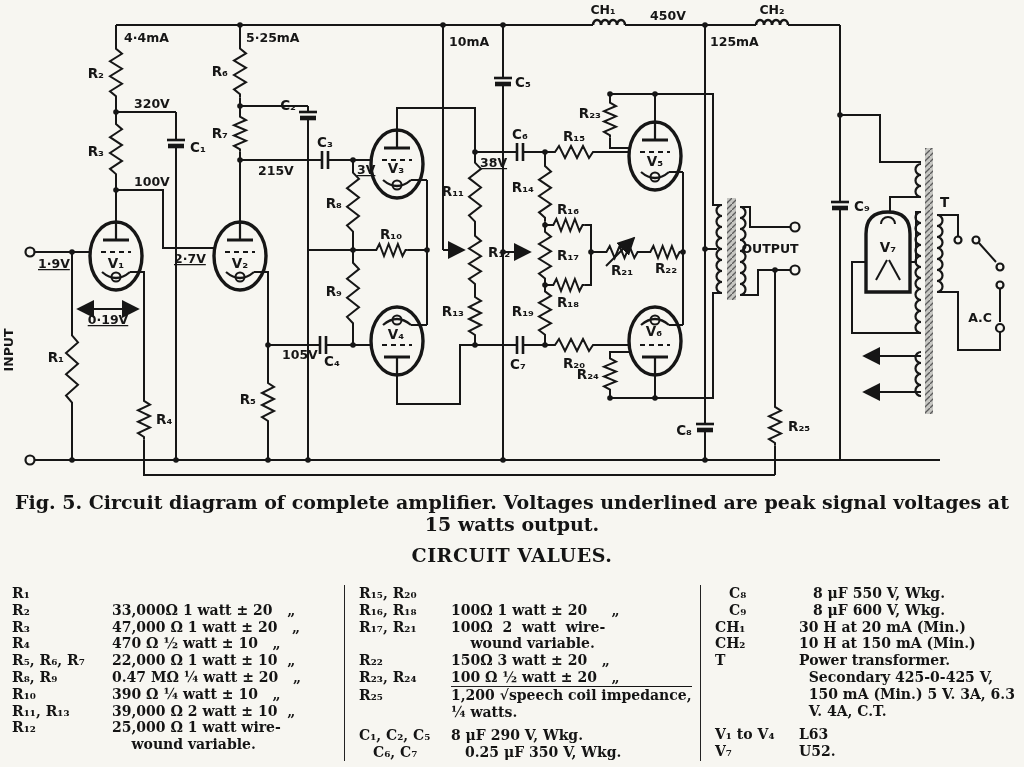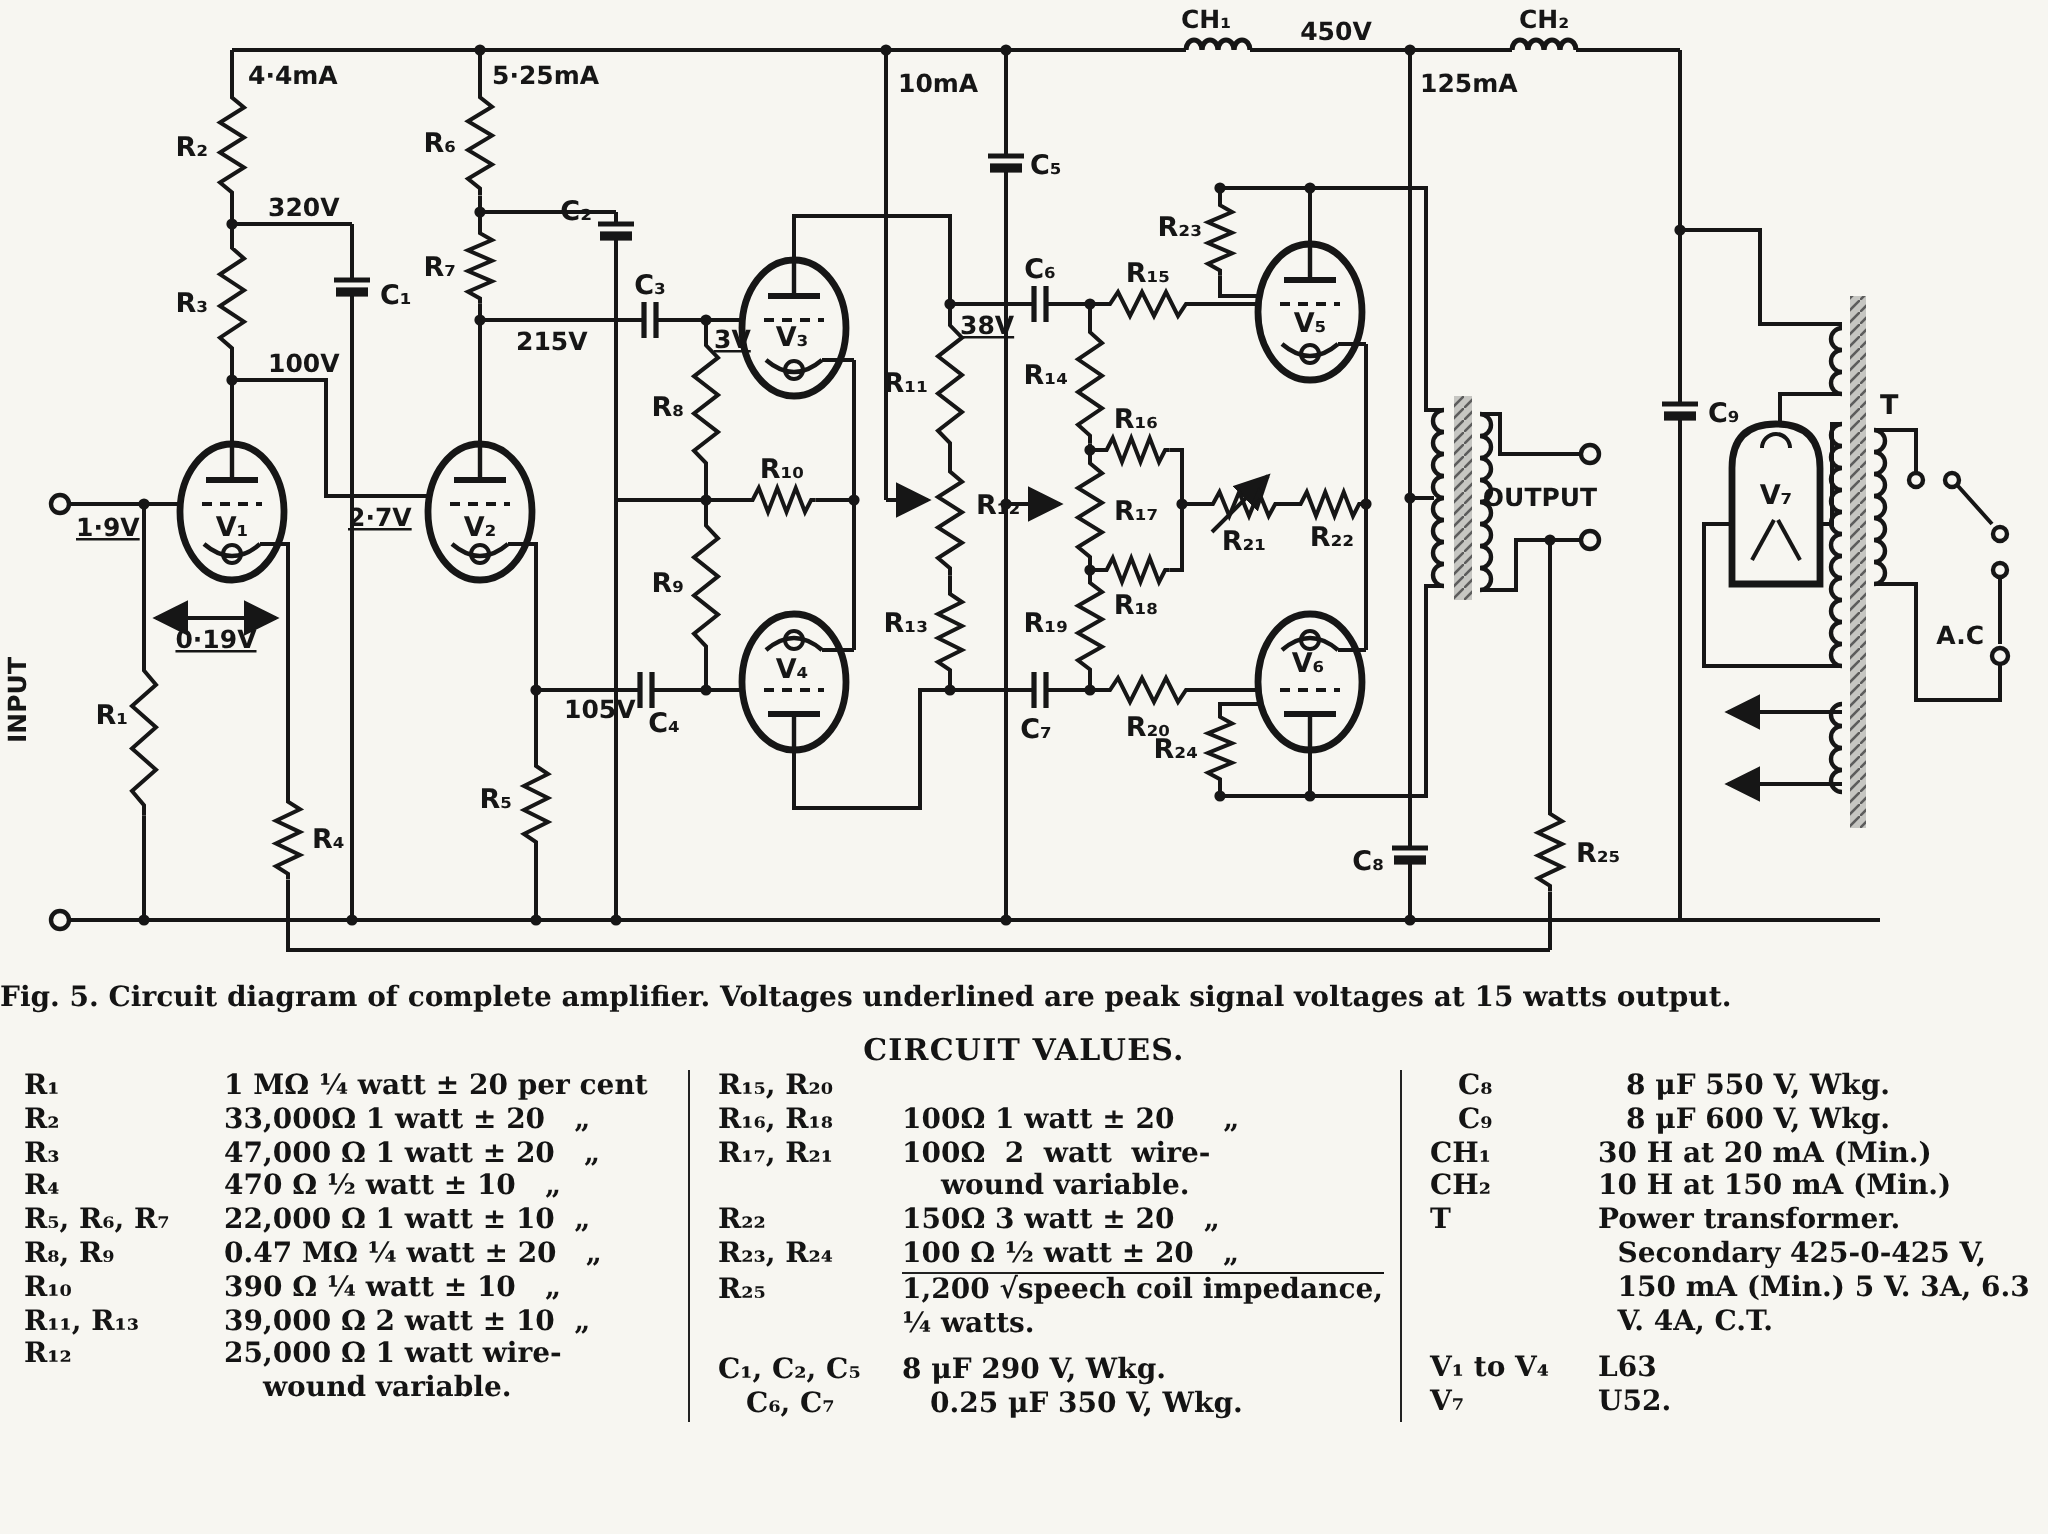--- a/index.html
+++ b/index.html
@@ -5,22 +5,22 @@
   html,body{margin:0;padding:0}
   body{width:1024px;height:767px;background:#f7f6f1;color:#141414;
        font-family:"DejaVu Serif",serif;overflow:hidden}
   svg{display:block}
   .wire{stroke:#161616;stroke-width:2;fill:none}
   .thick{stroke:#161616;stroke-width:3.4;fill:none}
   .dot{fill:#161616}
   .lbl{font:700 13.5px "DejaVu Sans",sans-serif;fill:#161616}
   .sm{font:700 12.5px "DejaVu Sans",sans-serif;fill:#161616}
   .u{text-decoration:underline}
-  .caption{text-align:left;font-weight:700;font-size:14px;margin:3px 0 9px}
-  .vt-title{text-align:center;font-weight:700;font-size:15px;letter-spacing:.6px;margin:0 0 1px}
+  .caption{text-align:center;font-weight:700;font-size:19px;margin:3px 0 9px}
+  .vt-title{text-align:center;font-weight:700;font-size:19px;letter-spacing:.6px;margin:0 0 19px}
   .cols{display:flex;padding:0 4px}
   .col{box-sizing:border-box}
   .c1{width:340px;padding-left:8px}
   .c2{width:356px;border-left:1.6px solid #222;padding-left:14px}
   .c3{width:316px;border-left:1.6px solid #222;padding-left:14px}
   .row{display:flex;font-weight:700;font-size:14px;line-height:1.2}
   .lab{flex:0 0 100px;white-space:nowrap}
   .c2 .lab{flex:0 0 92px}
   .c3 .lab{flex:0 0 84px}
   .val{white-space:pre-wrap}
@@ -289,21 +289,20 @@
   </g>
 </svg>
 
 <div class="caption">Fig. 5.   Circuit diagram of complete amplifier.   Voltages underlined are peak signal voltages at 15 watts output.</div>
 <div class="vt-title">CIRCUIT VALUES.</div>
 
 <div class="cols">
   <div class="col c1">
     <div class="row">
         <span class="lab">R₁</span>
-        <span class="val">1 MΩ ¼ watt ± 20 per cent</span>
       </div>
     <div class="row">
         <span class="lab">R₂</span>
         <span class="val">33,000Ω 1 watt ± 20   „</span>
       </div>
     <div class="row">
         <span class="lab">R₃</span>
         <span class="val">47,000 Ω 1 watt ± 20   „</span>
       </div>
     <div class="row">

